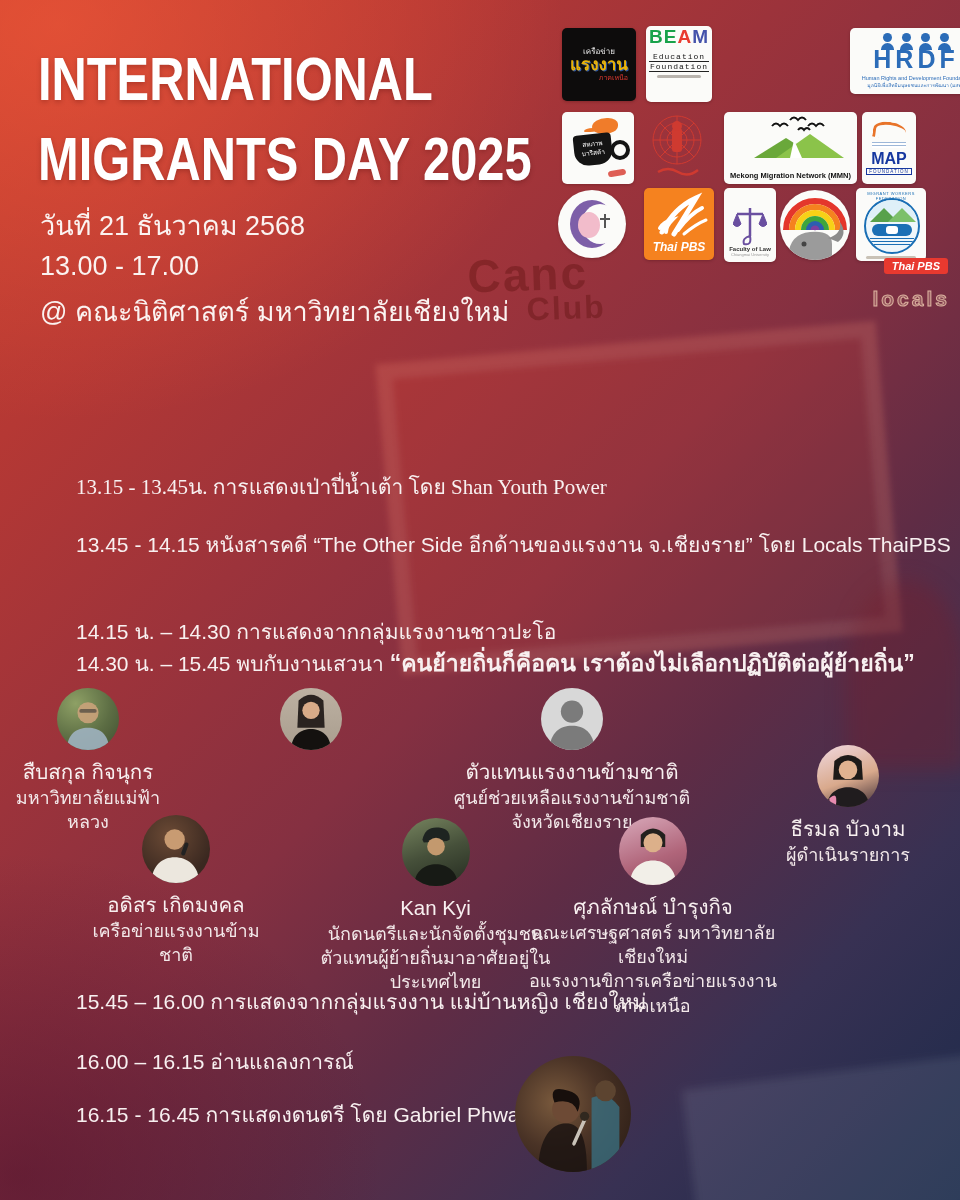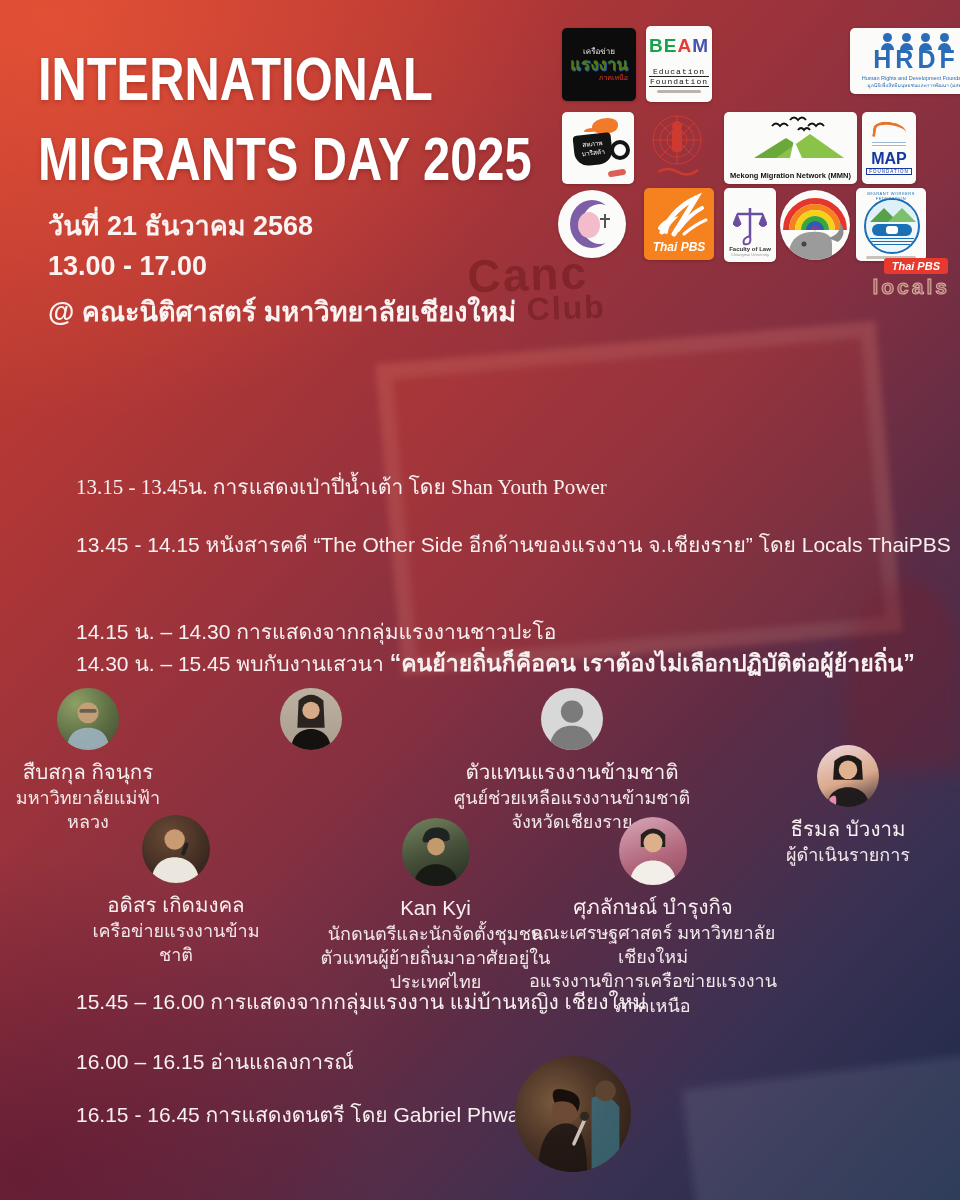--- a/index.html
+++ b/index.html
@@ -21,34 +21,34 @@
     background:rgba(120,30,40,0.35);filter:blur(10px);}
   .deco-club{left:468px;top:254px;transform:rotate(-2deg);color:rgba(96,18,16,0.40);
     font-weight:700;line-height:0.9;letter-spacing:2px;}
   .deco-club .l1{font-size:46px;display:block;}
   .deco-club .l2{font-size:32px;display:block;margin-left:58px;}
   
   .title{left:38px;color:#fff;font-weight:800;font-size:61px;letter-spacing:0px;
     transform:scaleX(0.80);transform-origin:left center;white-space:nowrap;
     text-shadow:0 2px 6px rgba(60,0,0,0.25);}
   .t1{top:44px;} .t2{top:124px;}
-  .hdr-line{left:48px;font-size:27px;font-weight:700;color:#fbf3f1;white-space:nowrap;}
+  .hdr-line{left:40px;font-size:27px;font-weight:400;color:#fbf3f1;white-space:nowrap;}
   .d1{top:204px;} .d2{top:251px;} .d3{top:290px;}
   
   .tile{position:absolute;border-radius:5px;overflow:hidden;box-shadow:0 1px 3px rgba(40,0,0,0.25);}
   .white{background:#fbfbf9;} .circle{border-radius:50%;}
   .t-labour{left:562px;top:28px;width:74px;height:73px;background:#0d0c0c;
     display:flex;flex-direction:column;align-items:center;justify-content:center;line-height:1.05;}
   .t-labour .s1{color:#eee;font-size:8px;}
-  .t-labour .s2{color:#4d7c0f;font-size:17px;font-weight:800;text-shadow:1px 1px 0 #2b55a7;}
+  .t-labour .s2{color:#eab308;font-size:17px;font-weight:800;text-shadow:1px 1px 0 #2b55a7;}
   .t-labour .s3{color:#e23a30;font-size:7px;align-self:flex-end;margin-right:8px;}
-  .t-beam{left:646px;top:26px;width:66px;height:76px;display:flex;flex-direction:column;align-items:center;justify-content:center;}
+  .t-beam{left:646px;top:26px;width:66px;height:76px;display:flex;flex-direction:column;align-items:center;}
   .beam-word{font-weight:800;font-size:19px;letter-spacing:1px;}
   .beam-word .c0{color:#18a24a;} .beam-word .c1{color:#18a24a;} .beam-word .c2{color:#e93c30;} .beam-word .c3{color:#4453ab;}
-  .t-beam .ed{font-family:"Liberation Mono",monospace;font-size:8px;color:#151515;letter-spacing:1px;margin-top:10px;}
+  .t-beam .ed{font-family:"Liberation Mono",monospace;font-size:8px;color:#151515;letter-spacing:1px;margin-top:4px;}
   .t-beam .fo{font-family:"Liberation Mono",monospace;font-size:8px;color:#151515;letter-spacing:1px;
     border-top:1px solid #222;border-bottom:1px solid #222;padding:0 1px;}
   .t-beam .squig{width:44px;height:3px;background:#b9b4ae;margin-top:3px;border-radius:2px;}
   .t-empower{left:726px;top:28px;width:68px;height:72px;background:#cec092;}
   .t-empower .wd{position:absolute;left:5px;top:4px;font-size:9px;font-weight:700;color:#6b4fa0;font-style:italic;}
   .t-empower .sub{position:absolute;left:5px;top:15px;font-size:5px;color:#7c6a3e;}
   .t-empower .hair{position:absolute;left:10px;top:22px;width:34px;height:20px;border-radius:17px 17px 0 0;background:#7a5aa5;}
   .t-empower .face{position:absolute;left:13px;top:30px;width:28px;height:32px;border-radius:45%;background:#c9a06b;
     box-shadow:inset 0 -4px 0 rgba(90,60,30,0.35);}
   .t-empower .strip{position:absolute;right:4px;top:20px;width:14px;height:46px;background:#d8cba0;
@@ -95,21 +95,21 @@
   .t-mwf .mtn{position:absolute;left:4px;top:8px;width:0;height:0;border-left:14px solid transparent;border-right:14px solid transparent;border-bottom:14px solid #58a14b;}
   .t-mwf .mtn2{left:22px;border-bottom-color:#7cc06a;}
   .t-mwf .hands{position:absolute;left:6px;top:24px;width:40px;height:12px;background:#1a6fb5;border-radius:6px;}
   .t-mwf .hands:after{content:"";position:absolute;left:14px;top:2px;width:12px;height:8px;background:#fff;border-radius:3px;}
   .t-mwf .waves{position:absolute;left:4px;top:38px;width:44px;height:8px;background:repeating-linear-gradient(#1a6fb5 0 1px,transparent 1px 3px);}
   .t-mwf .bur{position:absolute;left:10px;bottom:2px;width:50px;height:3px;background:#c9c2b6;border-radius:2px;}
   .t-locals{left:858px;top:256px;width:92px;height:52px;background:transparent;box-shadow:none;text-align:right;}
   .t-locals .box{display:inline-block;background:#e8392f;color:#fff;font-weight:800;font-style:italic;
     font-size:11px;padding:2px 8px;border-radius:3px;margin-right:2px;}
   .t-locals .lw{display:block;font-size:21px;font-weight:700;letter-spacing:3px;color:rgba(233,196,172,0.28);
-    -webkit-text-stroke:1px rgba(233,196,172,0.85);line-height:1;margin-top:2px;}
+    -webkit-text-stroke:1px rgba(233,196,172,0.85);line-height:1;margin-top:14px;}
   
   .sched-h{left:76px;top:394px;font-size:35px;font-weight:500;color:#fff;}
   .sched{left:76px;font-size:21px;font-weight:400;color:#f8f0f0;white-space:nowrap;}
   .i1{top:470px;font-family:Liberation Serif, serif;} .i2{top:528px;} .i3{top:587px;margin-top:28px;} .i4{top:645px;}
   .i5{top:985px;} .i6{top:1045px;} .i7{top:1098px;}
   .sched .q{font-weight:700;font-size:23px;}
   
   .spk{position:absolute;text-align:center;line-height:1.35;}
   .spk .ava{margin:0 auto 8px auto;border-radius:50%;overflow:hidden;position:relative;}
   .spk .nm{font-size:20.5px;color:#f8f0f0;}

